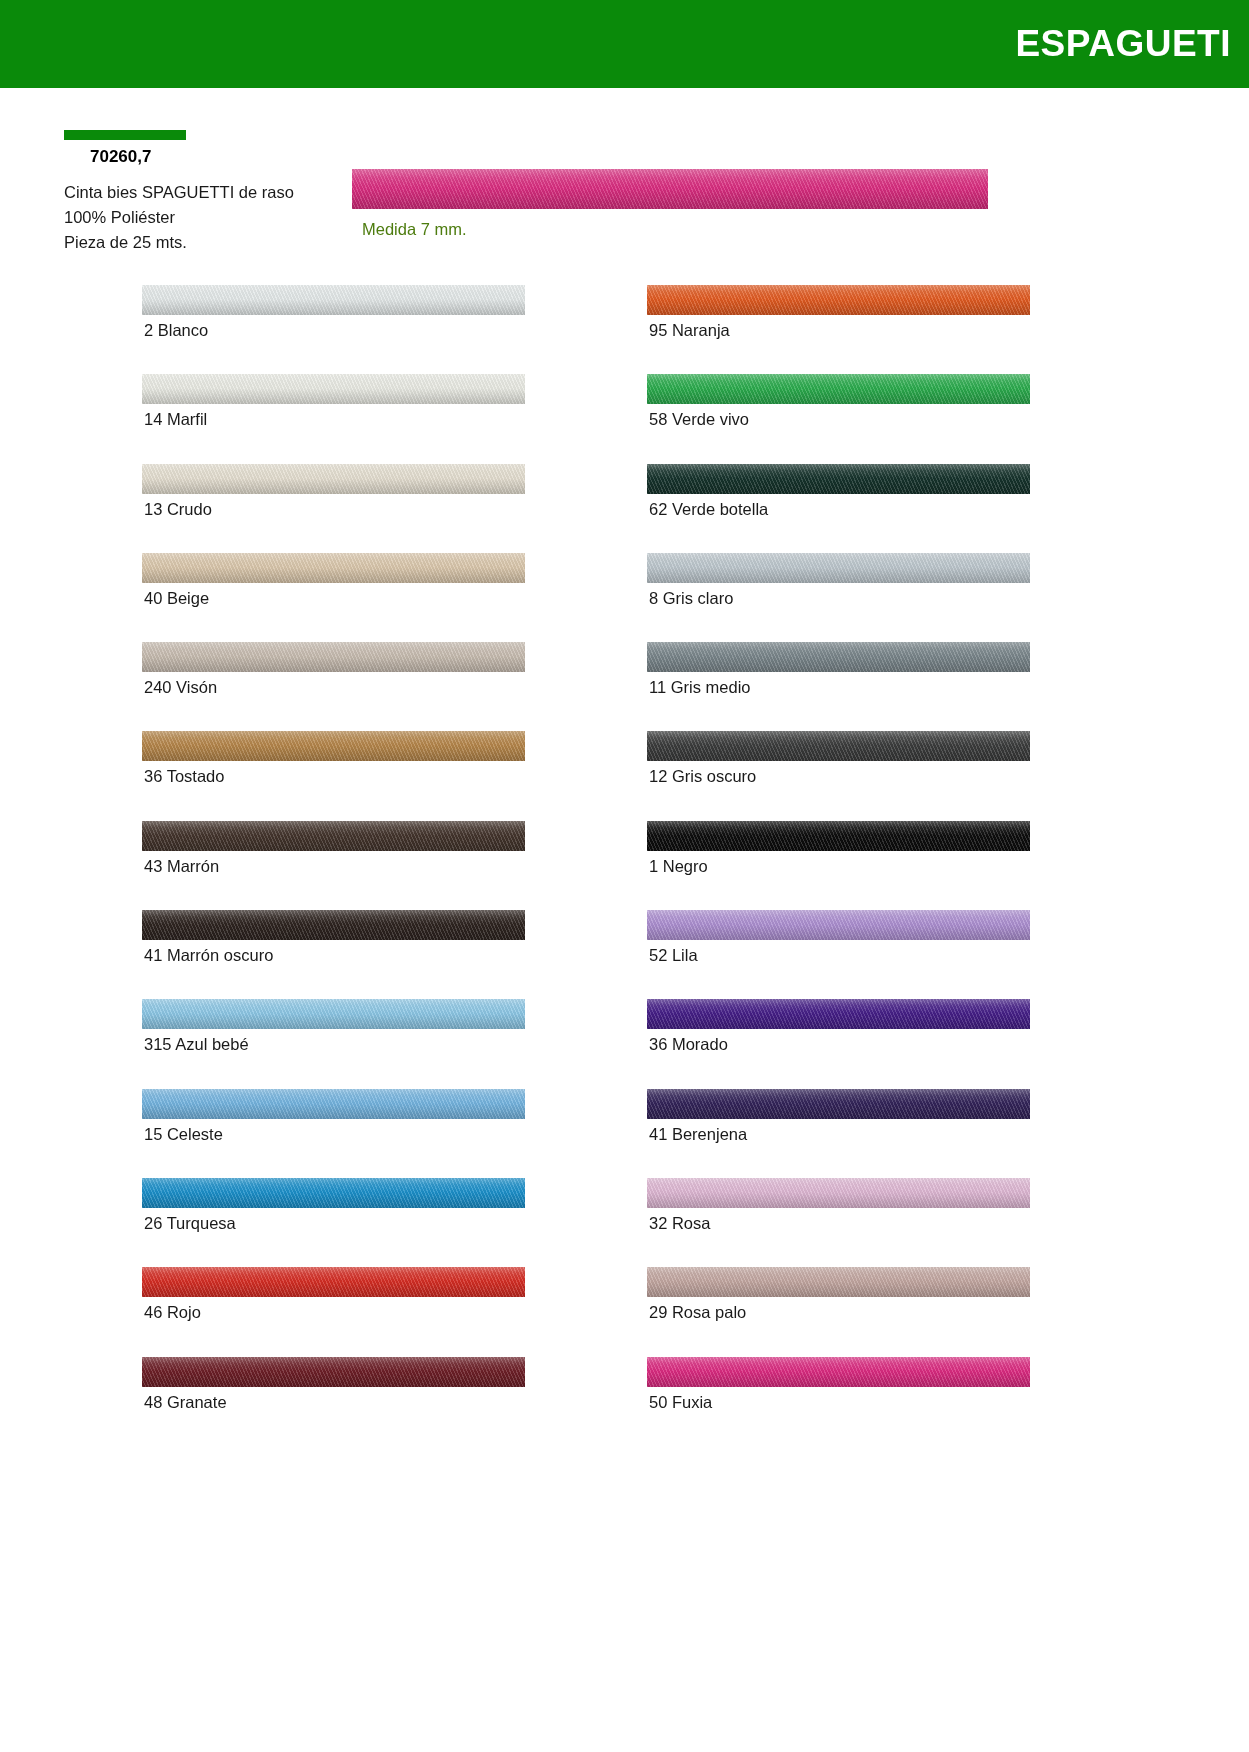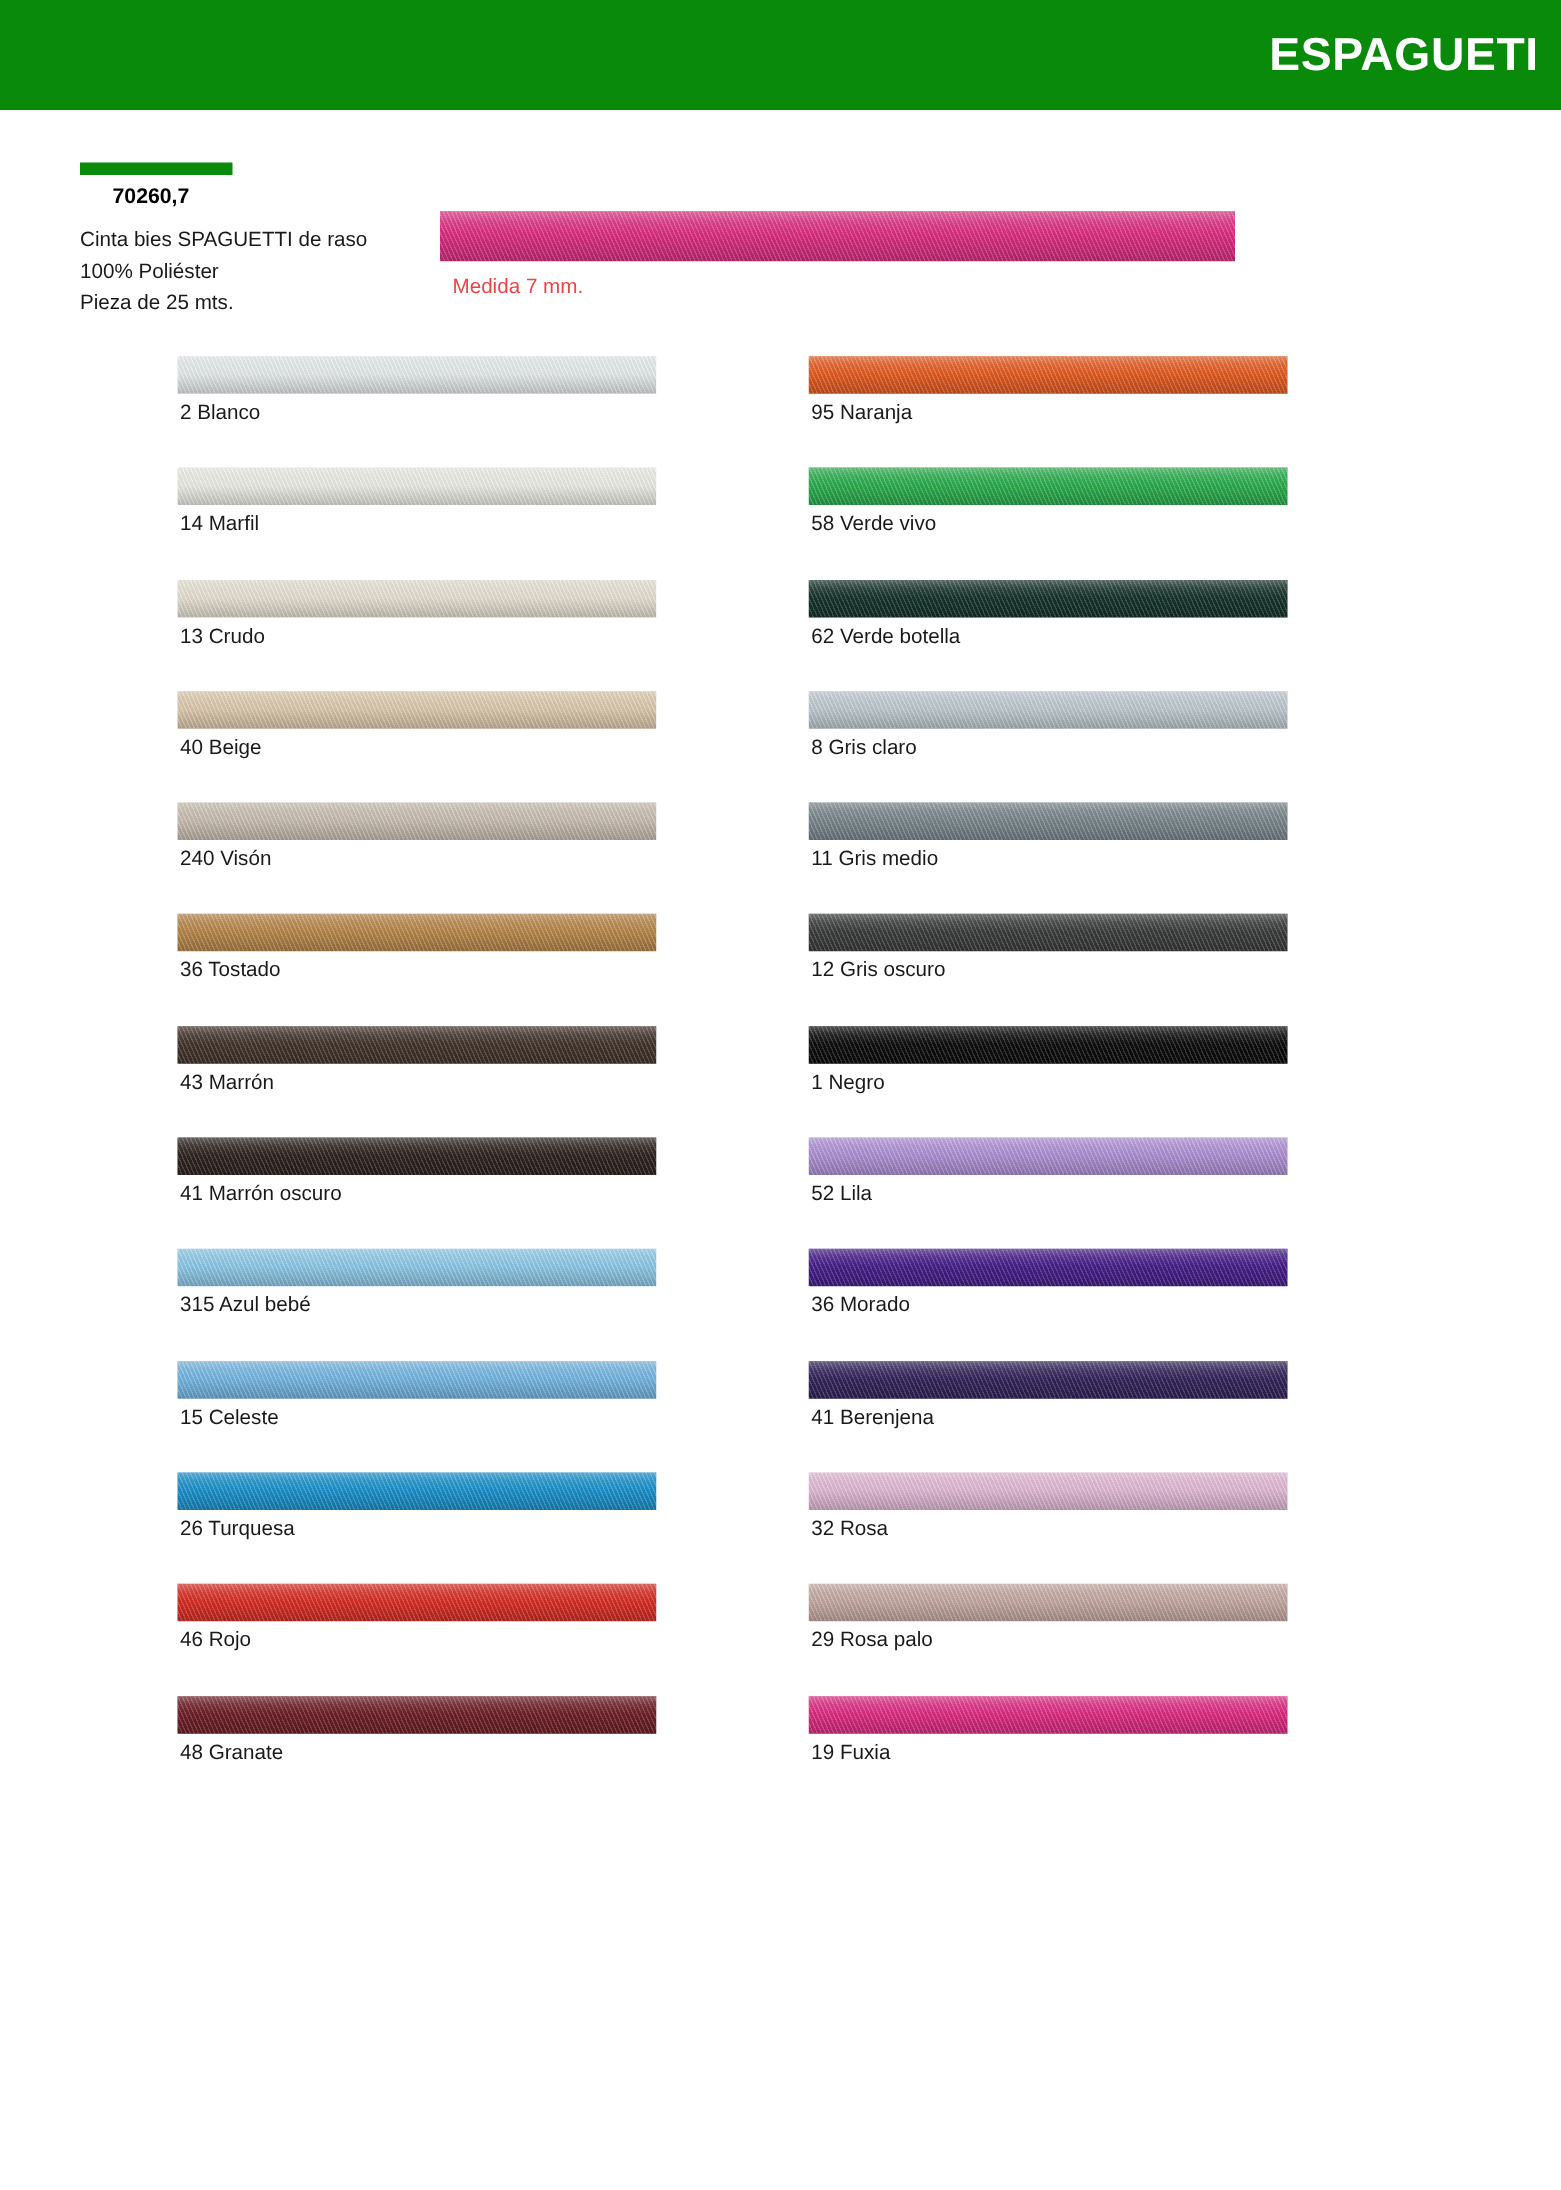--- a/index.html
+++ b/index.html
@@ -67,21 +67,21 @@
     left: 352px;
     width: 636px;
   }
   .hero-ribbon {
     width: 636px;
     height: 40px;
   }
   .hero-measure {
     margin-top: 11px;
     font-size: 16.5px;
-    color: #ef4444;
+    color: #4d7c0f;
     padding-left: 10px;
   }
 
   
   .columns {
     position: absolute;
     top: 285px;
     left: 0;
     width: 1249px;
   }
@@ -259,16 +259,16 @@
       <div class="swatch-row">
         <div class="swatch-bar sheen" style="background-color: rgb(221, 182, 210);"></div>
         <div class="swatch-label">32 Rosa</div>
       </div>
       <div class="swatch-row">
         <div class="swatch-bar sheen" style="background-color: rgb(194, 166, 160);"></div>
         <div class="swatch-label">29 Rosa palo</div>
       </div>
       <div class="swatch-row">
         <div class="swatch-bar sheen" style="background-color: rgb(218, 43, 128);"></div>
-        <div class="swatch-label">19 Fuxia</div>
+        <div class="swatch-label">50 Fuxia</div>
       </div>
     </div>
 </div>
 
 </body></html>

